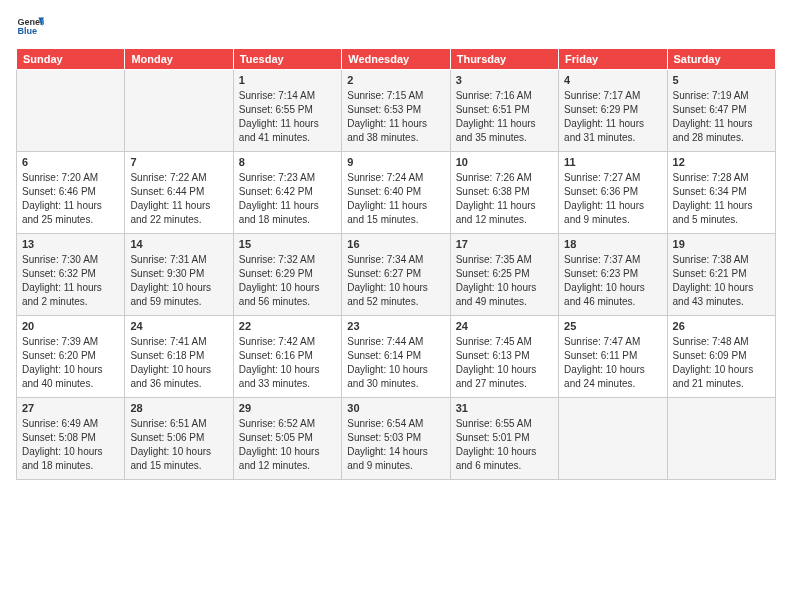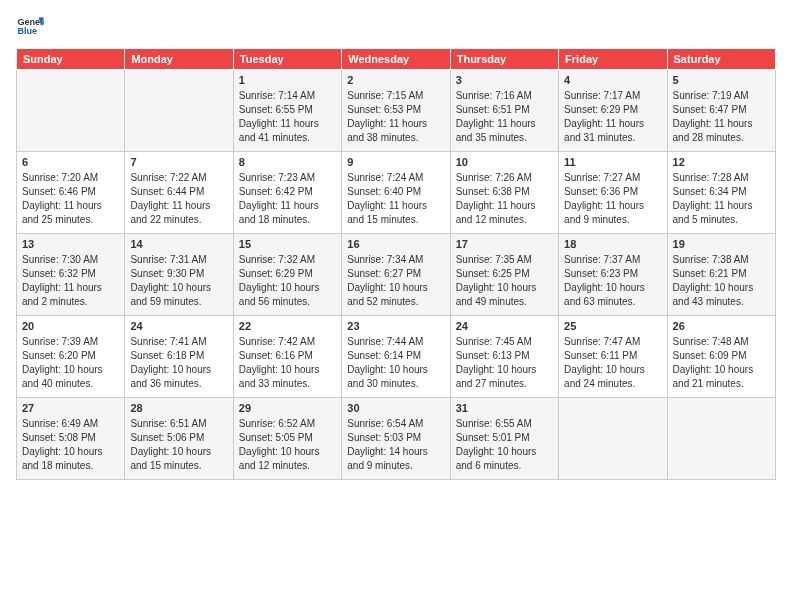--- a/index.html
+++ b/index.html
@@ -222,21 +222,21 @@
           <td>
             <span class="day-num">17</span>
             <div>Sunrise: 7:35 AM</div>
             <div>Sunset: 6:25 PM</div>
             <div>Daylight: 10 hours and 49 minutes.</div>
           </td>
           <td>
             <span class="day-num">18</span>
             <div>Sunrise: 7:37 AM</div>
             <div>Sunset: 6:23 PM</div>
-            <div>Daylight: 10 hours and 63 minutes.</div>
+            <div>Daylight: 10 hours and 46 minutes.</div>
           </td>
           <td>
             <span class="day-num">19</span>
             <div>Sunrise: 7:38 AM</div>
             <div>Sunset: 6:21 PM</div>
             <div>Daylight: 10 hours and 43 minutes.</div>
           </td>
         </tr>
         <tr>
           <td>

